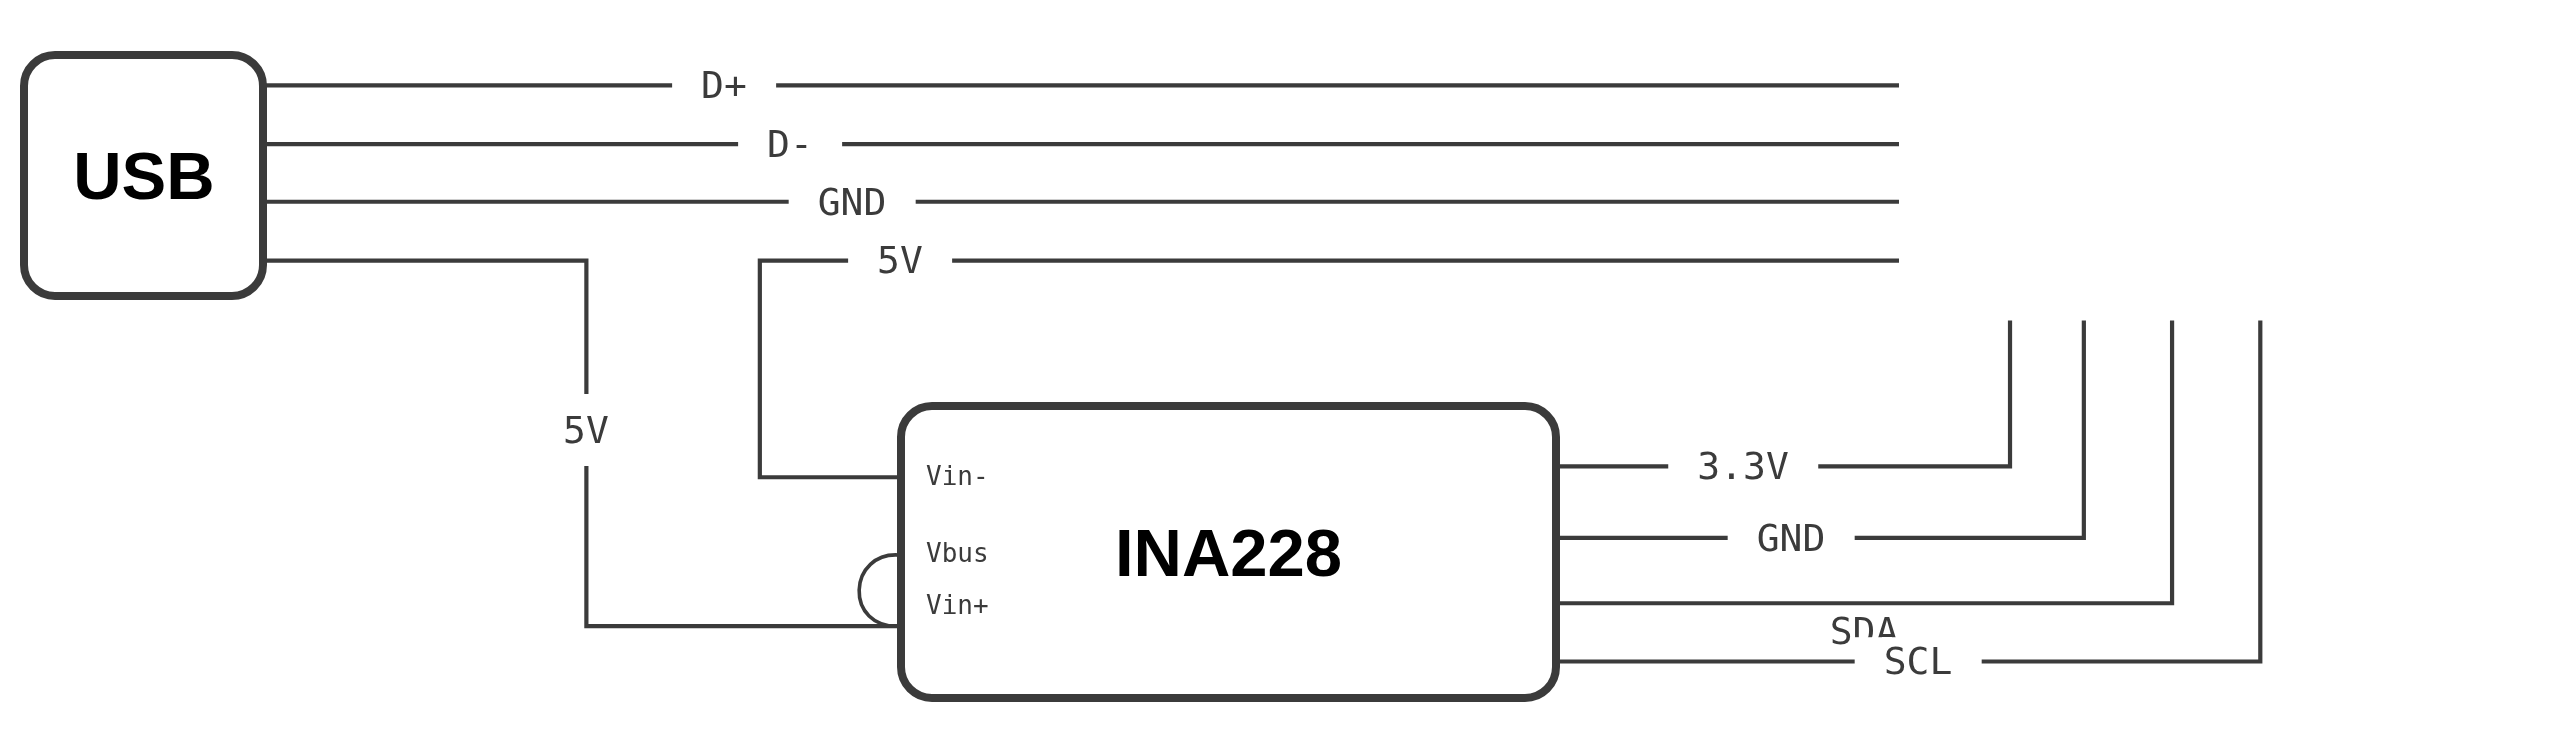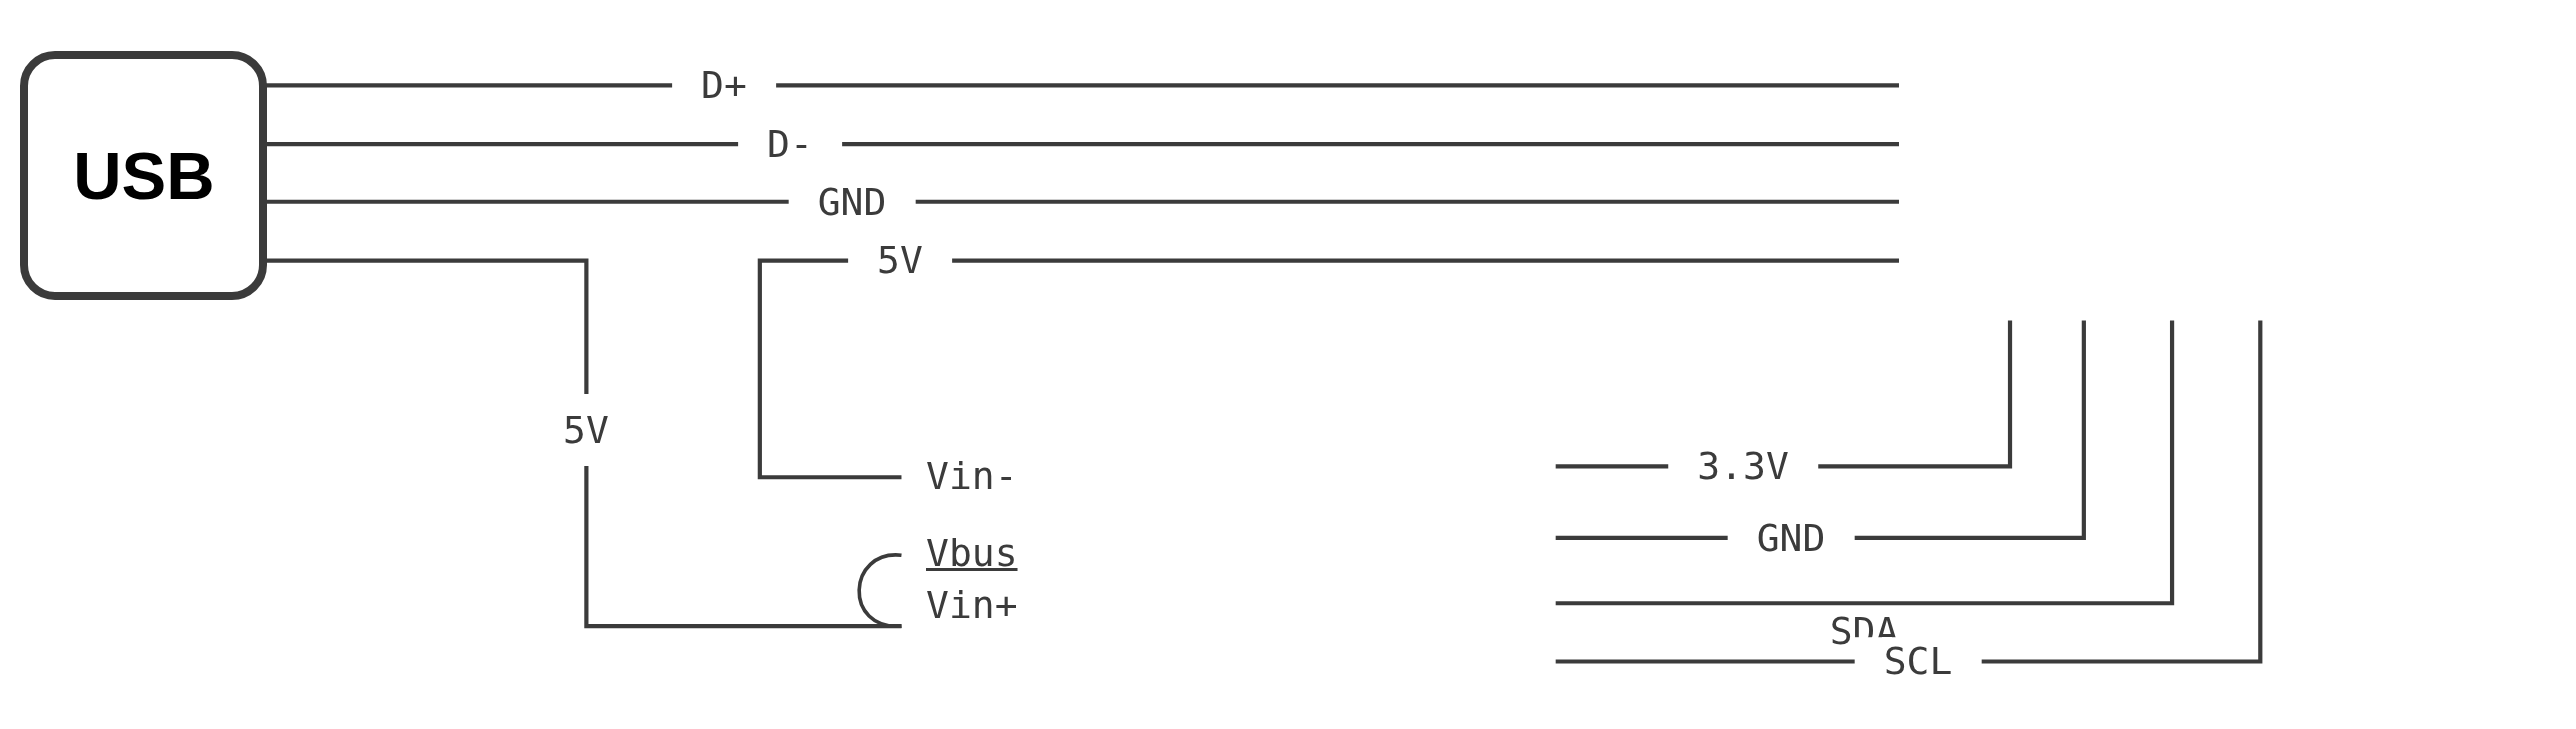--- a/index.html
+++ b/index.html
@@ -28,24 +28,24 @@
   .box-usb{left:20.4px;top:51px;width:247px;height:249px;}
   .box-ble33{left:1895px;top:27px;width:664px;height:298px;}
   .box-ina228{left:897px;top:402px;width:663px;height:300px;}
   .box-title{
     font-weight:bold;font-size:67px;line-height:1;color:#000000;
     letter-spacing:0px;white-space:nowrap;
   }
   .pin-label{
     position:absolute;left:926px;z-index:3;
     font-family:"DejaVu Sans Mono", monospace;
-    font-size:38px;line-height:38px;color:#3b3b3b;white-space:nowrap;
+    font-size:26px;line-height:38px;color:#3b3b3b;white-space:nowrap;
   }
   .pin-vinminus{top:457px;}
-  .pin-vbus{top:534px;text-decoration:underline;}
+  .pin-vbus{top:534px;}
   .pin-vinplus{top:586px;}
   .wlabel{
     position:absolute;transform:translate(-50%,-50%);
     background:#ffffff;color:#3b3b3b;
     font-family:"DejaVu Sans Mono", monospace;
     font-size:38px;line-height:38px;
     padding:4.8px 29px;white-space:nowrap;z-index:3;text-align:center;
   }
   .wlabel-vertical{padding:17px 13.2px;}
   .lbl-dplus{left:724px;top:85px;}
@@ -74,20 +74,23 @@
     <path class="wire" d="M2592 1005 H3619 V534"></path>
     <path class="wire" d="M2592 1102 H3766 V534"></path>
     <path class="loop" d="M1502 925 C1412 915, 1404 1050, 1502 1043"></path>
   </svg>
 
   <div class="box box-usb">
     <span class="box-title">USB</span>
   </div>
 
 
+  <div class="box box-ina228">
+    <span class="box-title">INA228</span>
+  </div>
 
   <span class="pin-label pin-vinminus">Vin-</span>
   <span class="pin-label pin-vbus">Vbus</span>
   <span class="pin-label pin-vinplus">Vin+</span>
 
   <span class="wlabel lbl-dplus">D+</span>
   <span class="wlabel lbl-dminus">D-</span>
   <span class="wlabel lbl-gnd-left">GND</span>
   <span class="wlabel lbl-5v-top">5V</span>
   <span class="wlabel wlabel-vertical lbl-5v-vert">5V</span>

